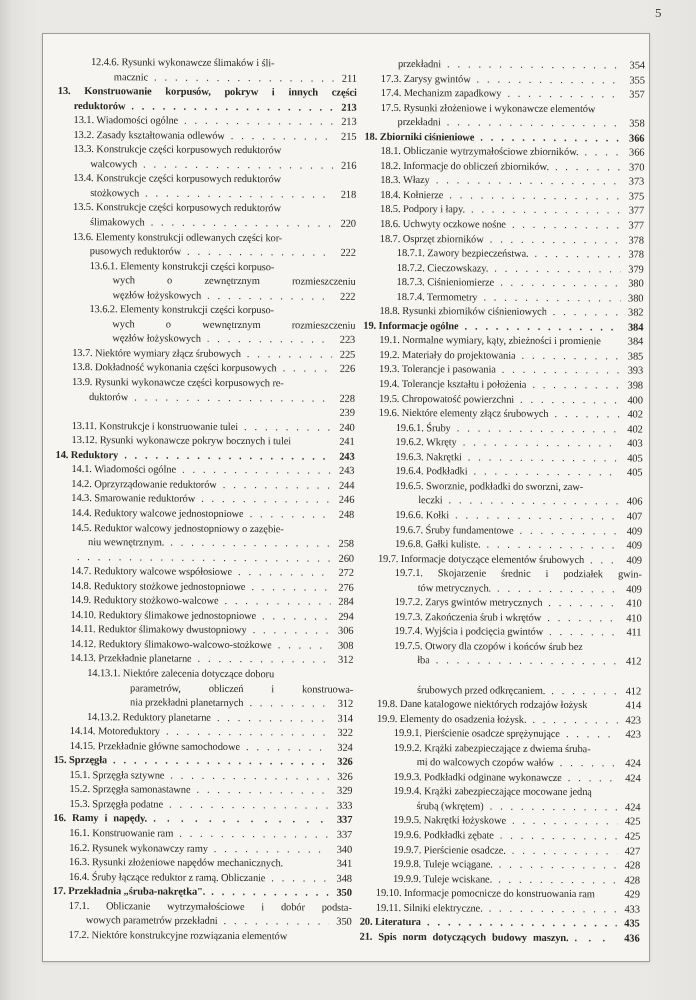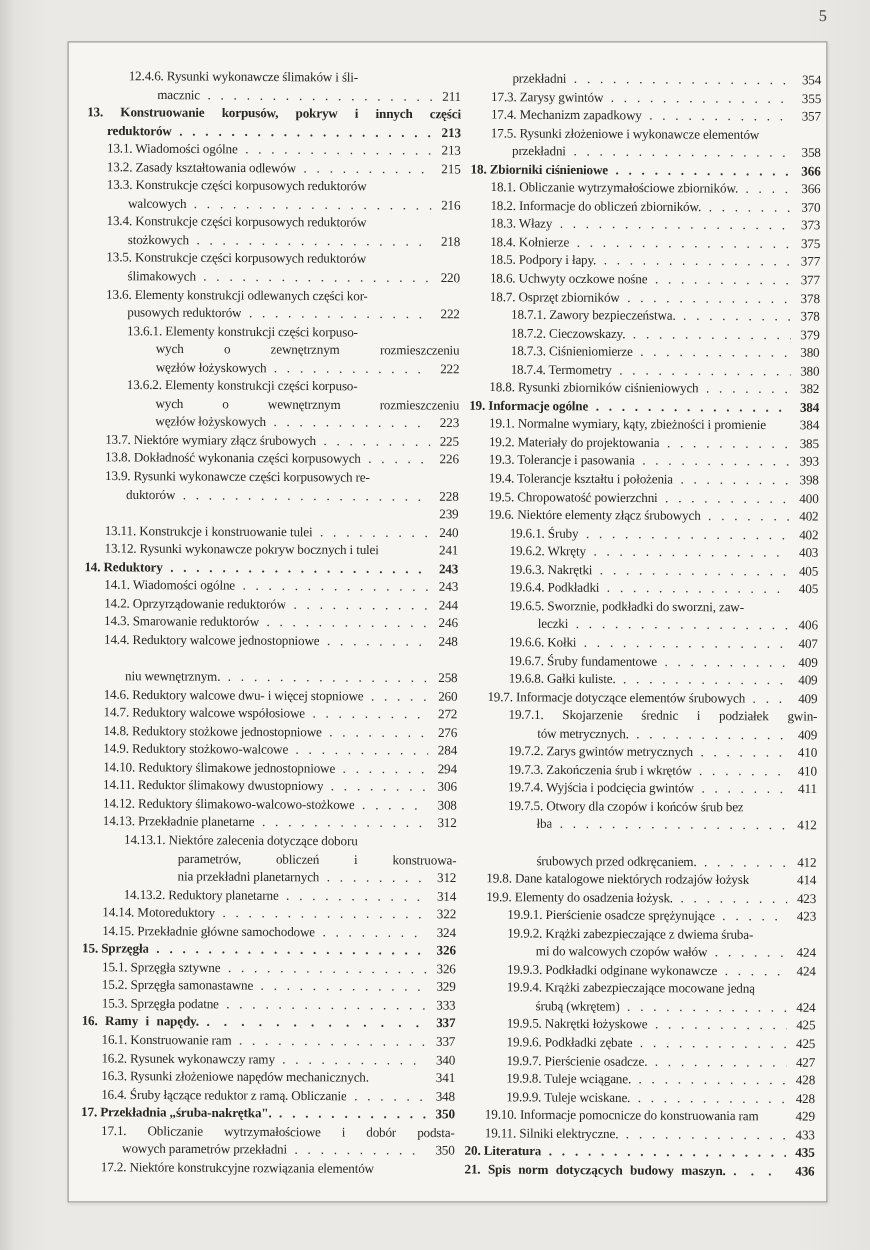--- a/index.html
+++ b/index.html
@@ -6,21 +6,21 @@
   body {
     width:696px; height:1000px; position:relative; overflow:hidden;
     background:#e9e8e4;
     font-family:"Liberation Serif","DejaVu Serif",serif;
   }
   .scan {
     position:absolute; inset:0;
     background:linear-gradient(90deg,#cfcfcb 0px,#e3e2de 12px,#eae9e5 38px,#eae9e5 92%,#e4e3df 100%);
   }
   .frame {
-    position:absolute; left:54px; top:33px; width:606px; height:927px;
+    position:absolute; left:42px; top:33px; width:606px; height:927px;
     background:#f6f5f1;
     border:1.5px solid #9d9d98;
     box-shadow:0 1px 3px rgba(0,0,0,0.10);
   }
   .pageno {
     position:absolute; top:5px; left:655px;
     font-size:13px; color:#45413a;
   }
   .toc {
     position:absolute; inset:0;
@@ -195,29 +195,29 @@
             <span class="t">14.3. Smarowanie reduktorów</span>
             <span class="leader">. . . . . . . . . . . . . . . . . . . . . . . . . . . . . . . . . . . . . . . .</span>
             <span class="pg">246</span>
           </div>
           <div class="line ind1">
             <span class="t">14.4. Reduktory walcowe jednostopniowe</span>
             <span class="leader">. . . . . . . . . . . . . . . . . . . . . . . . . . . . . . . . . . . . . . . .</span>
             <span class="pg">248</span>
           </div>
           <div class="line ind1">
+            <span class="t">14.5. Reduktor walcowy jednostopniowy o zazębie-</span>
             <span class="leader"></span>
           </div>
           <div class="line ind2">
             <span class="t">niu wewnętrznym.</span>
             <span class="leader">. . . . . . . . . . . . . . . . . . . . . . . . . . . . . . . . . . . . . . . .</span>
             <span class="pg">258</span>
           </div>
           <div class="line ind1">
-            <span class="t">14.6. Reduktory walcowe dwu- i więcej stopniowe</span>
             <span class="leader">. . . . . . . . . . . . . . . . . . . . . . . . . . . . . . . . . . . . . . . .</span>
             <span class="pg">260</span>
           </div>
           <div class="line ind1">
             <span class="t">14.7. Reduktory walcowe współosiowe</span>
             <span class="leader">. . . . . . . . . . . . . . . . . . . . . . . . . . . . . . . . . . . . . . . .</span>
             <span class="pg">272</span>
           </div>
           <div class="line ind1">
             <span class="t">14.8. Reduktory stożkowe jednostopniowe</span>

